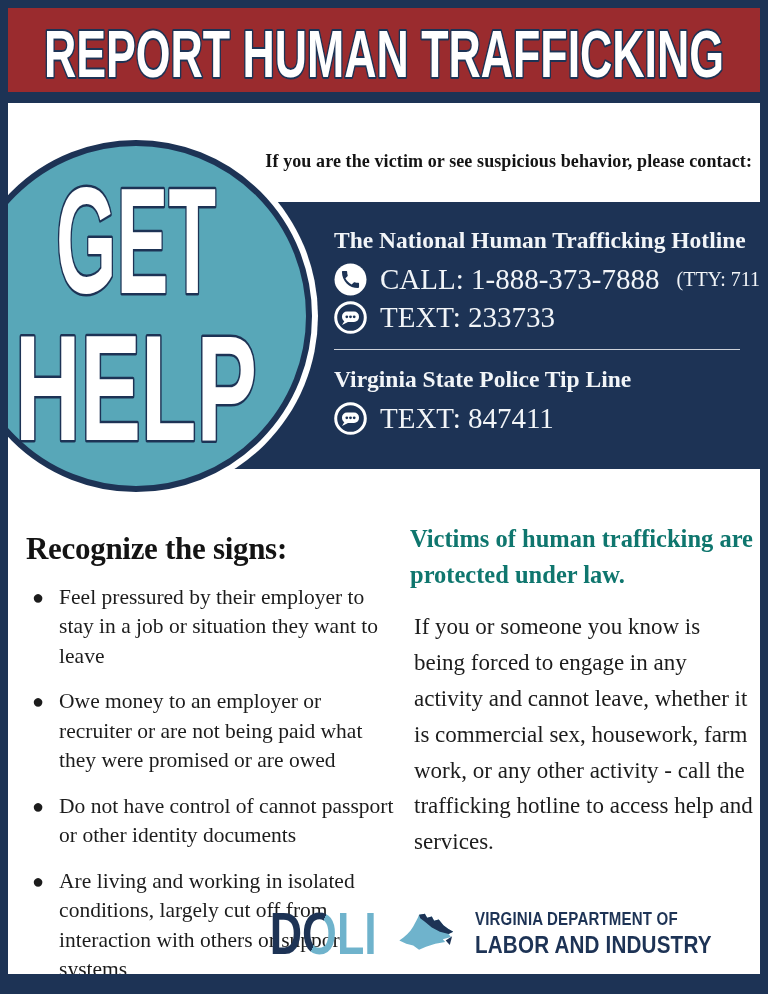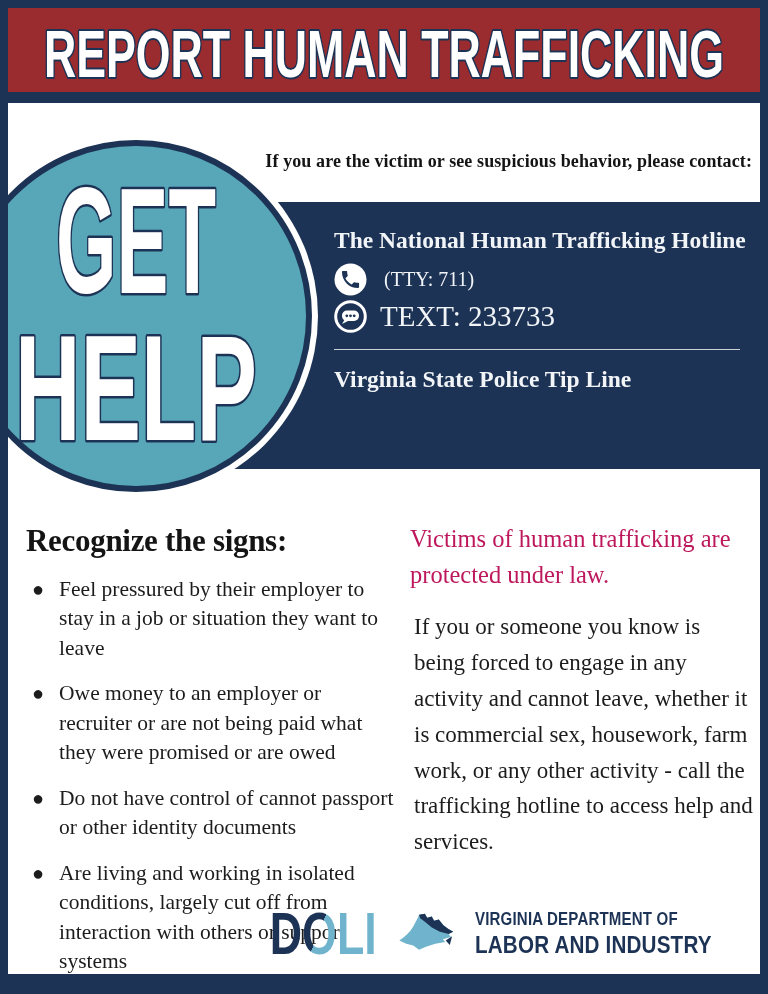--- a/index.html
+++ b/index.html
@@ -68,34 +68,34 @@
   .badge-text {
     font-family:"Liberation Sans", sans-serif;
     font-weight:bold; font-size:150px;
     fill:#ffffff; stroke:#1d3355; stroke-width:5px;
     paint-order:stroke; stroke-linejoin:round;
   }
 
   
   .signs-col { position:absolute; left:18px; top:420px; width:368px; color:#1c1c1c; }
   .signs-heading {
-    font-size:31px; font-weight:bold; margin:0 0 16px 0; color:#141414;
+    font-size:31px; font-weight:bold; margin:8px 0 16px 0; color:#141414;
     letter-spacing:-0.3px;
   }
   .signs-list { list-style:none; margin:0; padding:0 0 0 6px; }
   .signs-list li {
     display:flex; gap:15px; font-size:21.5px; line-height:1.37;
     margin-bottom:16px;
   }
   .bullet-dot { flex:0 0 auto; font-size:20px; line-height:1.45; }
 
   .protected-col { position:absolute; left:402px; top:418px; width:350px; color:#1c1c1c; }
   .protected-heading {
-    font-size:24.5px; font-weight:normal; line-height:1.47;
-    margin:0 0 16px 0; color:#be185d;
+    font-size:24.5px; font-weight:bold; line-height:1.47;
+    margin:0 0 16px 0; color:#0f766e;
   }
   .protected-body { font-size:23px; line-height:1.56; margin:4px; }
 
   
   .logo {
     position:absolute; right:10px; top:798px; height:66px;
     display:flex; align-items:center; gap:20px;
   }
   .doli-wordmark {
     font-family:"Liberation Sans", sans-serif;
@@ -127,39 +127,51 @@
     <div class="contact-intro">If you are the victim or see suspicious behavior, please contact:</div>
 
     <div class="contact-card">
       <div class="hotline-name">The National Human Trafficking Hotline</div>
 
       <div class="contact-row">
         <svg class="row-icon" viewBox="0 0 33 33">
           <circle cx="16.5" cy="16.5" r="16" fill="#ffffff"></circle>
           <path transform="translate(5.1,5.1) scale(0.95)" fill="#1d3355" d="M6.62 10.79c1.44 2.83 3.76 5.14 6.59 6.59l2.2-2.2c.27-.27.67-.36 1.02-.24 1.12.37 2.33.57 3.57.57.55 0 1 .45 1 1V20c0 .55-.45 1-1 1-9.39 0-17-7.61-17-17 0-.55.45-1 1-1h3.5c.55 0 1 .45 1 1 0 1.25.2 2.45.57 3.57.11.35.03.74-.25 1.02l-2.2 2.2z"></path>
         </svg>
+        <span>CALL: 1-888-373-7888</span>
         <span class="tty">(TTY: 711)</span>
       </div>
 
       <div class="contact-row">
         <svg class="row-icon" viewBox="0 0 33 33">
           <circle cx="16.5" cy="16.5" r="14.8" fill="none" stroke="#ffffff" stroke-width="3"></circle>
           <rect x="8" y="10.5" width="17" height="10.5" rx="5" fill="#ffffff"></rect>
           <path d="M11 19 L8 24 L15 20.5 Z" fill="#ffffff"></path>
           <circle cx="12.8" cy="15.8" r="1.4" fill="#1d3355"></circle>
           <circle cx="16.5" cy="15.8" r="1.4" fill="#1d3355"></circle>
           <circle cx="20.2" cy="15.8" r="1.4" fill="#1d3355"></circle>
         </svg>
         <span>TEXT: 233733</span>
       </div>
 
       <hr class="divider">
 
       <div class="hotline-name">Virginia State Police Tip Line</div>
 
+      <div class="contact-row">
+        <svg class="row-icon" viewBox="0 0 33 33">
+          <circle cx="16.5" cy="16.5" r="14.8" fill="none" stroke="#ffffff" stroke-width="3"></circle>
+          <rect x="8" y="10.5" width="17" height="10.5" rx="5" fill="#ffffff"></rect>
+          <path d="M11 19 L8 24 L15 20.5 Z" fill="#ffffff"></path>
+          <circle cx="12.8" cy="15.8" r="1.4" fill="#1d3355"></circle>
+          <circle cx="16.5" cy="15.8" r="1.4" fill="#1d3355"></circle>
+          <circle cx="20.2" cy="15.8" r="1.4" fill="#1d3355"></circle>
+        </svg>
+        <span>TEXT: 847411</span>
+      </div>
     </div>
 
     <div class="get-help-circle">
       <svg width="340" height="340" viewBox="0 0 340 340">
         <text x="170" y="147" text-anchor="middle" textLength="160" lengthAdjust="spacingAndGlyphs" class="badge-text">GET</text>
         <text x="170" y="294" text-anchor="middle" textLength="242" lengthAdjust="spacingAndGlyphs" class="badge-text">HELP</text>
       </svg>
     </div>
 
     <div class="signs-col">

